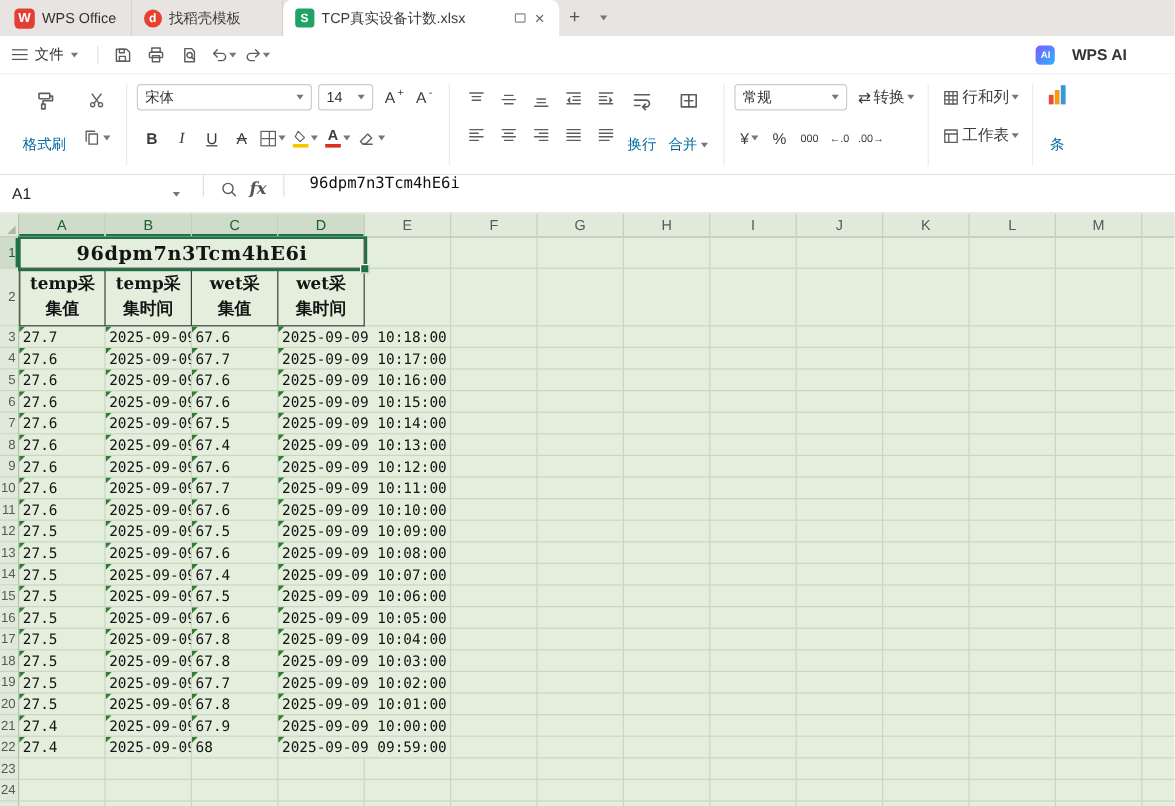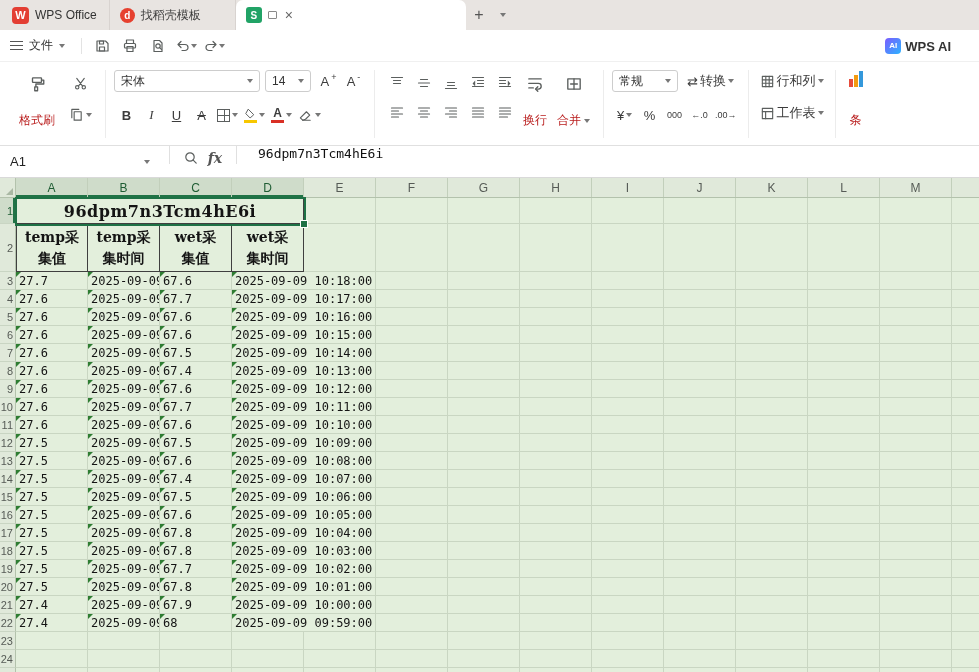--- a/index.html
+++ b/index.html
@@ -28,30 +28,30 @@
   .file-btn{display:flex;align-items:center;gap:6px;padding:0 10px;height:100%}
   .hamb{display:inline-block;width:13px}
   .hamb i{display:block;height:1.5px;background:#555;margin:2.5px 0}
   .mb-sep{width:1px;height:16px;background:#e3e3e3;margin:0 6px}
   .qi{width:22px;height:22px;display:flex;align-items:center;justify-content:center;margin:0 3px;border-radius:3px}
   .qi svg,.ic{stroke:#5b5f5e;fill:none;stroke-width:1.2;stroke-linecap:round;stroke-linejoin:round}
   .menu-list{display:flex;height:100%;margin-left:26px}
   .menu-item{padding:0 13px;height:100%;display:flex;align-items:center;font-size:13px;color:#333;position:relative}
   .menu-item.active{color:#c5392c;font-weight:bold}
   .menu-item.active::after{content:"";position:absolute;left:50%;transform:translateX(-50%);bottom:0;width:26px;height:3px;border-radius:2px;background:#c5392c}
-  .wps-ai{margin-left:auto;margin-right:28px;display:flex;align-items:flex-end;gap:4px;font-size:13px;color:#333;font-weight:bold}
+  .wps-ai{margin-left:auto;margin-right:40px;display:flex;align-items:flex-start;gap:14px;font-size:13px;color:#333;font-weight:bold}
   .ai-logo{width:16px;height:16px;border-radius:4px;background:linear-gradient(135deg,#7b5cff,#2bb3ff);color:#fff;font-size:8px;display:flex;align-items:center;justify-content:center}
 
   
   .ribbon{position:absolute;top:62px;left:0;right:0;height:84px;background:#fff;border-bottom:1px solid #e0e0e0;display:flex;align-items:flex-start;padding:6px 0 0 14px}
   .vsep{width:1px;height:68px;background:#ececec;margin:2px 8px 0}
   .rgroup{display:flex}
   .bigbtn{display:flex;flex-direction:column;align-items:center;justify-content:space-between;height:64px;padding:3px 5px;border-radius:4px}
   .bicon{height:26px;display:flex;align-items:center;justify-content:center}
-  .blabel{font-size:12px;color:#b91c1c;display:flex;align-items:center;gap:3px;white-space:nowrap}
+  .blabel{font-size:12px;color:#0369a1;display:flex;align-items:center;gap:3px;white-space:nowrap}
   .minicol{display:flex;flex-direction:column;justify-content:space-between;height:62px;padding:4px 2px;margin-left:4px}
   .rrow{display:flex;align-items:center;height:26px;margin-bottom:8px}
   .rb{height:23px;min-width:25px;padding:0 3px;display:flex;align-items:center;justify-content:center;border-radius:3px;font-size:13px;color:#3c3c3c;gap:2px}
   .rb.b{font-weight:bold}.rb.i{font-style:italic;font-family:"Liberation Serif",serif}
   .rb.u{text-decoration:underline}.rb.s{text-decoration:line-through}
   .combo{height:22px;border:1px solid #cdcdcd;border-radius:3px;background:#fff;display:flex;align-items:center;padding:0 6px;font-size:12px;color:#333}
   .combo .crt{margin-left:auto}
   .font-name{width:146px;margin-right:5px}
   .font-size{width:46px;margin-right:5px}
   .sup{font-size:9px;margin-top:-8px}
@@ -106,20 +106,21 @@
     <div class="wps-home">
       <span class="logo-sq">W</span>
       <span>WPS Office</span>
     </div>
     <div class="tab docer">
       <span class="docer-ic">d</span>
       <span>找稻壳模板</span>
     </div>
     <div class="tab active">
       <span class="et-ic">S</span>
+      <span class="tlabel">TCP真实设备计数.xlsx</span>
       <span class="mini-rect"></span>
       <span class="tclose">×</span>
     </div>
     <div class="tab-add">+</div>
     <div class="tab-caret">
         <span class="crt"></span>
       </div>
   </div>
 
   <div class="menubar">
@@ -335,21 +336,21 @@
         <span class="blabel">
             <span>合并</span>
             <span class="crt"></span>
           </span>
       </div>
     </div>
     <div class="vsep"></div>
 
     <div class="rgroup" style="flex-direction:column">
       <div class="rrow">
-        <div class="combo" style="width:66px;margin-right:6px">
+        <div class="combo" style="width:94px;margin-right:6px">
             <span>常规</span>
             <span class="crt"></span>
           </div>
         <div class="rb">
             <span>⇄</span>
             <span>转换</span>
             <span class="crt"></span>
           </div>
       </div>
       <div class="rrow">

